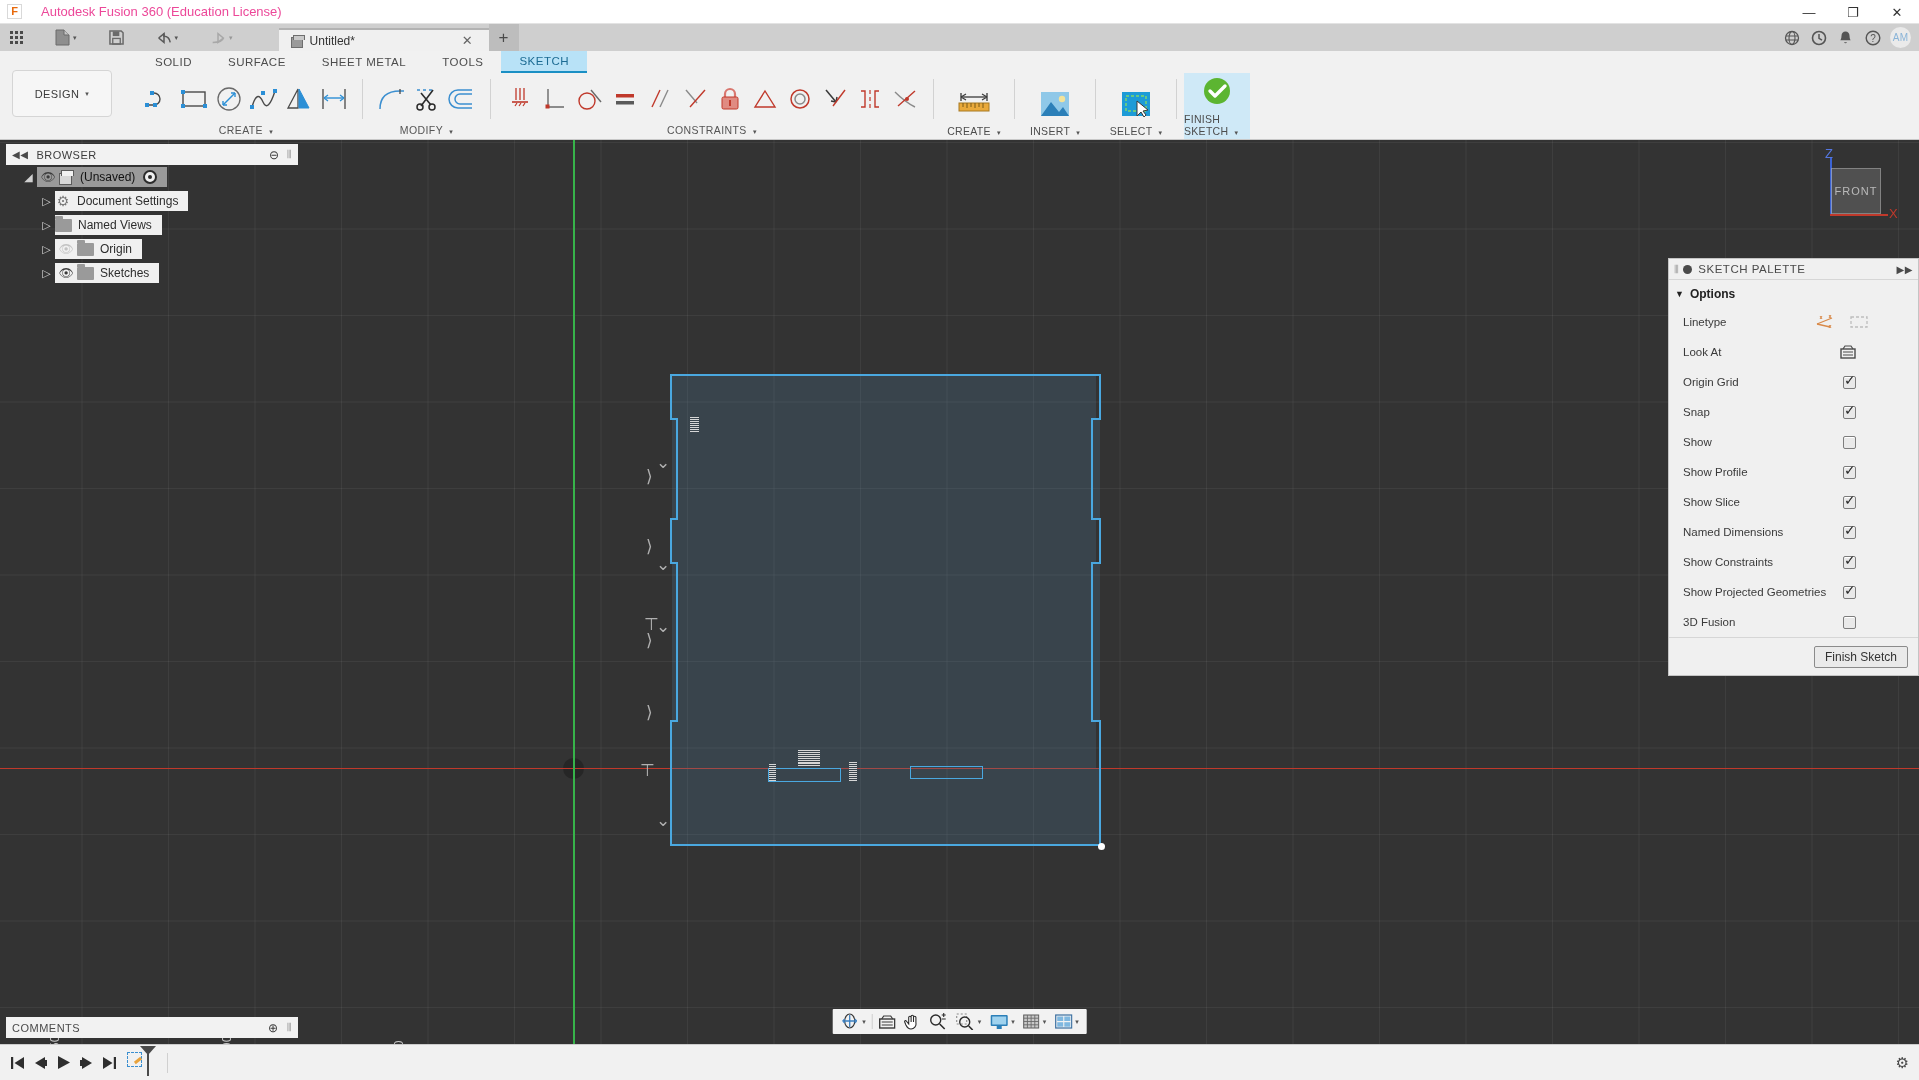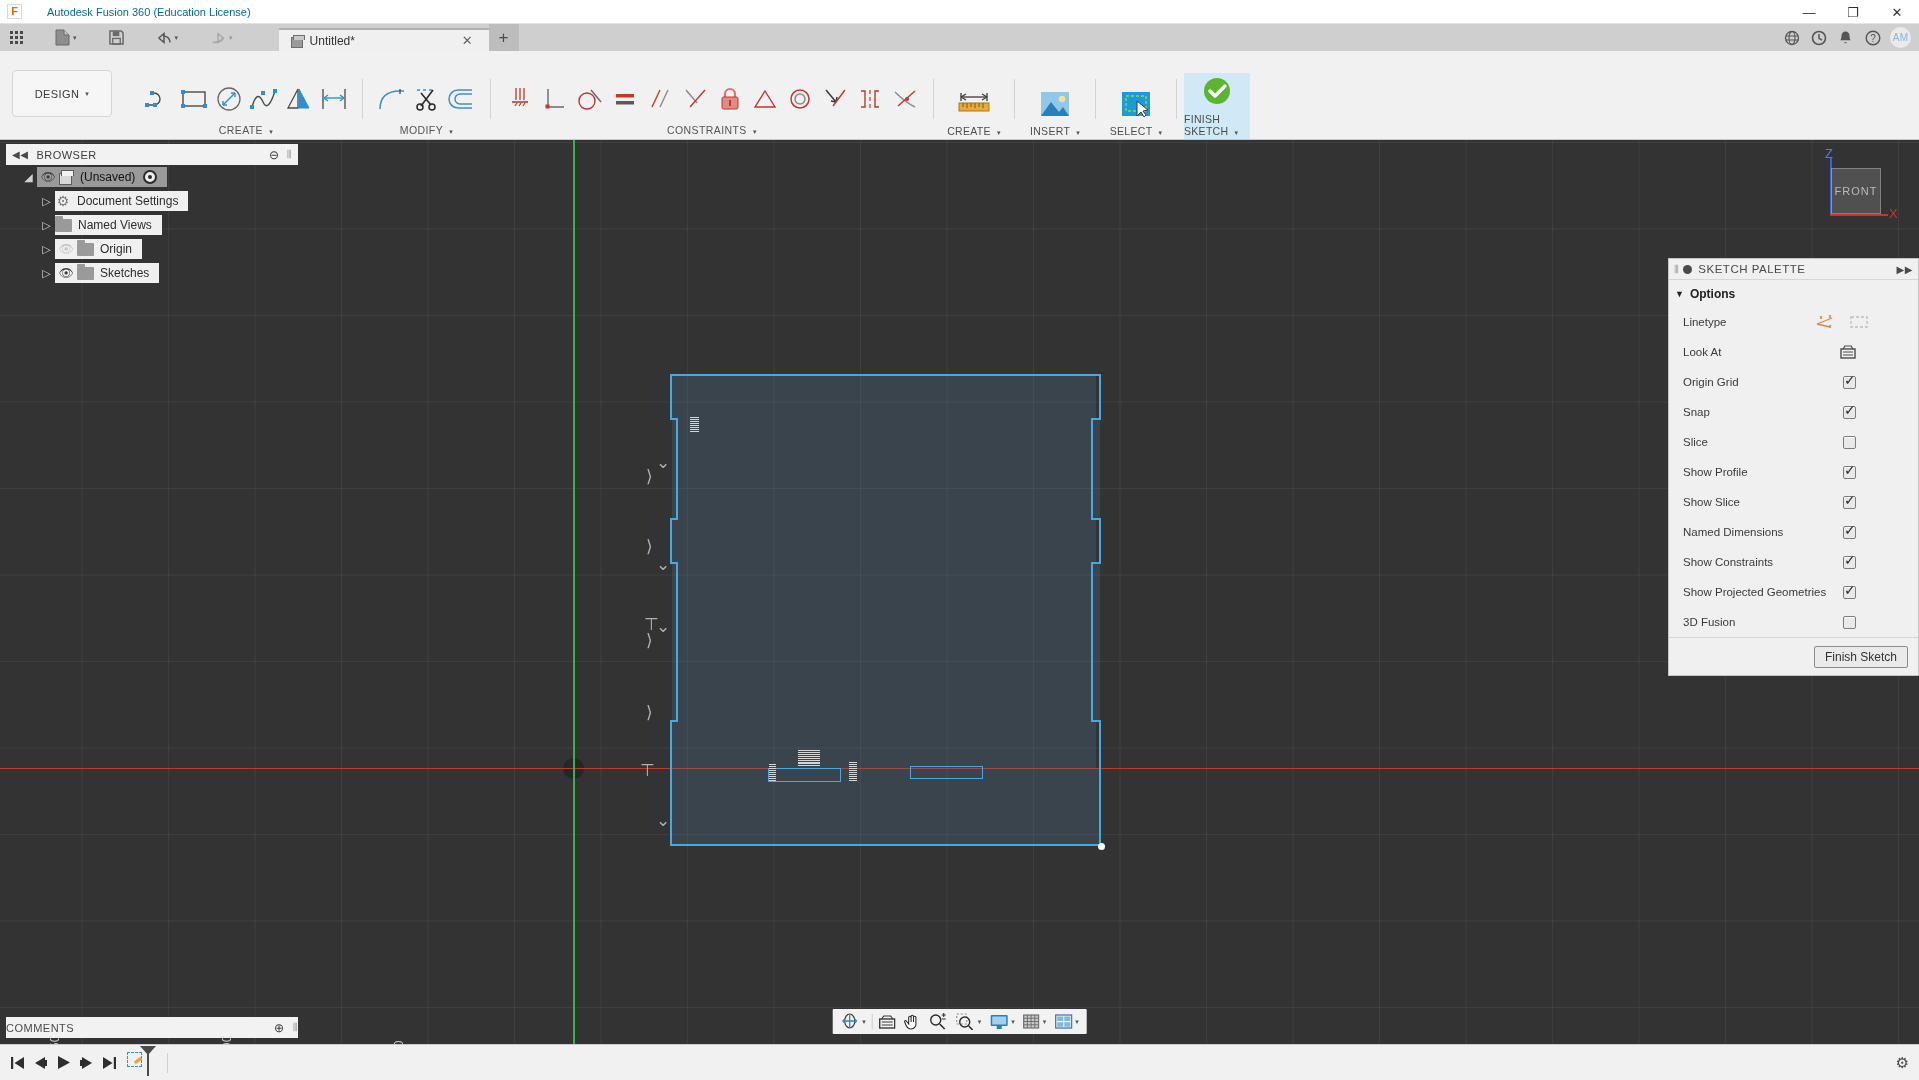--- a/index.html
+++ b/index.html
@@ -17,21 +17,21 @@
     border-bottom: 1px solid #e3e3e3;
     position: relative;
   }
   #app-logo {
     width: 15px; height: 15px; margin-left: 7px;
     background: #ffffff; border: 1px solid #d9d9d9;
     color: #e8690b; font-size: 11px; font-weight: bold;
     display: flex; align-items: center; justify-content: center;
     line-height: 1;
   }
-  #app-title { margin-left: 25px; font-size: 11px; color: #0369a1; }
+  #app-title { margin-left: 19px; font-size: 13px; color: #ec4899; }
   .wbtn {
     width: 44px; height: 24px; display: flex;
     align-items: center; justify-content: center;
     font-size: 13px; color: #333;
   }
   #winctl { position: absolute; right: 0; top: 0; display: flex; }
 
   
   #qat {
     height: 27px; background: #cfcfcf;
@@ -246,21 +246,21 @@
                 display: flex; align-items: center; justify-content: flex-end;
                 padding-right: 10px; }
   #finish-sketch-btn {
     border: 1px solid #8b8b8b; background: #eaeaea; padding: 3px 10px;
     font-size: 12px; color: #333; border-radius: 2px;
   }
 
   
   #comments {
     position: absolute; left: 6px; bottom: 6px; width: 292px; height: 21px;
-    background: #f2f2f2; display: flex; align-items: center; padding: 0 0;
+    background: #f2f2f2; display: flex; align-items: center; padding: 0 6px;
     font-size: 11px; color: #4a4a4a; letter-spacing: .5px;
   }
   #comments .plus { margin-left: auto; font-size: 12px; color: #3c3c3c; }
   #comments .grip { margin-left: 8px; color: #9a9a9a; font-size: 11px; }
 
   
   #navbar {
     position: absolute; left: 50%; transform: translateX(-50%); bottom: 10px;
     height: 25px; background: #f2f2f2; display: flex; align-items: center;
     padding: 0 4px; border-radius: 1px;
@@ -384,20 +384,27 @@
   </div>
 </div>
 
 <div id="ribbon">
 
   <div id="ws-selector">
     <span>DESIGN</span>
     <span class="caret" style="margin-left:6px">▾</span>
   </div>
 
+  <div id="tabstrip">
+    <div class="rtab">SOLID</div>
+    <div class="rtab">SURFACE</div>
+    <div class="rtab">SHEET METAL</div>
+    <div class="rtab">TOOLS</div>
+    <div class="rtab active">SKETCH</div>
+  </div>
 
   <div id="panels">
 
     <div class="panel">
       <div class="panel-row">
         <div class="tool">
           <svg width="30" height="26" viewBox="0 0 30 26">
             <path d="M3 19h7a6 6 0 0 0 0-12H8" fill="none" stroke="#4a4a4a" stroke-width="1.4"></path>
             <rect x="1" y="17" width="4" height="4" fill="#2b8fd6"></rect>
             <rect x="9" y="17" width="4" height="4" fill="#2b8fd6"></rect>
@@ -832,21 +839,21 @@
 
     <div class="pal-row">
       <span class="lbl">Origin Grid</span>
       <span class="cbx on"></span>
     </div>
     <div class="pal-row">
       <span class="lbl">Snap</span>
       <span class="cbx on"></span>
     </div>
     <div class="pal-row">
-      <span class="lbl">Slice</span>
+      <span class="lbl">Show</span>
       <span class="cbx"></span>
     </div>
     <div class="pal-row">
       <span class="lbl">Show Profile</span>
       <span class="cbx on"></span>
     </div>
     <div class="pal-row">
       <span class="lbl">Show Slice</span>
       <span class="cbx on"></span>
     </div>

